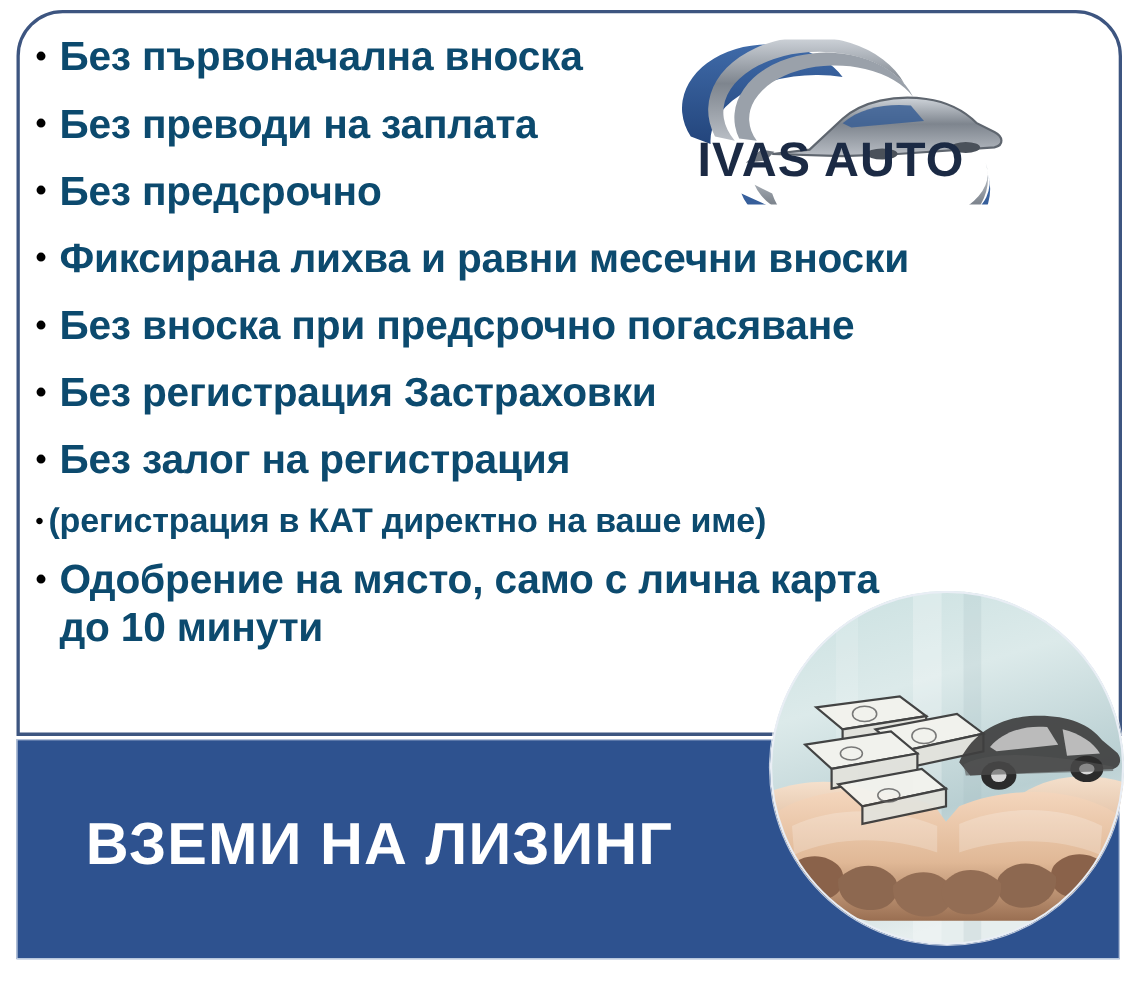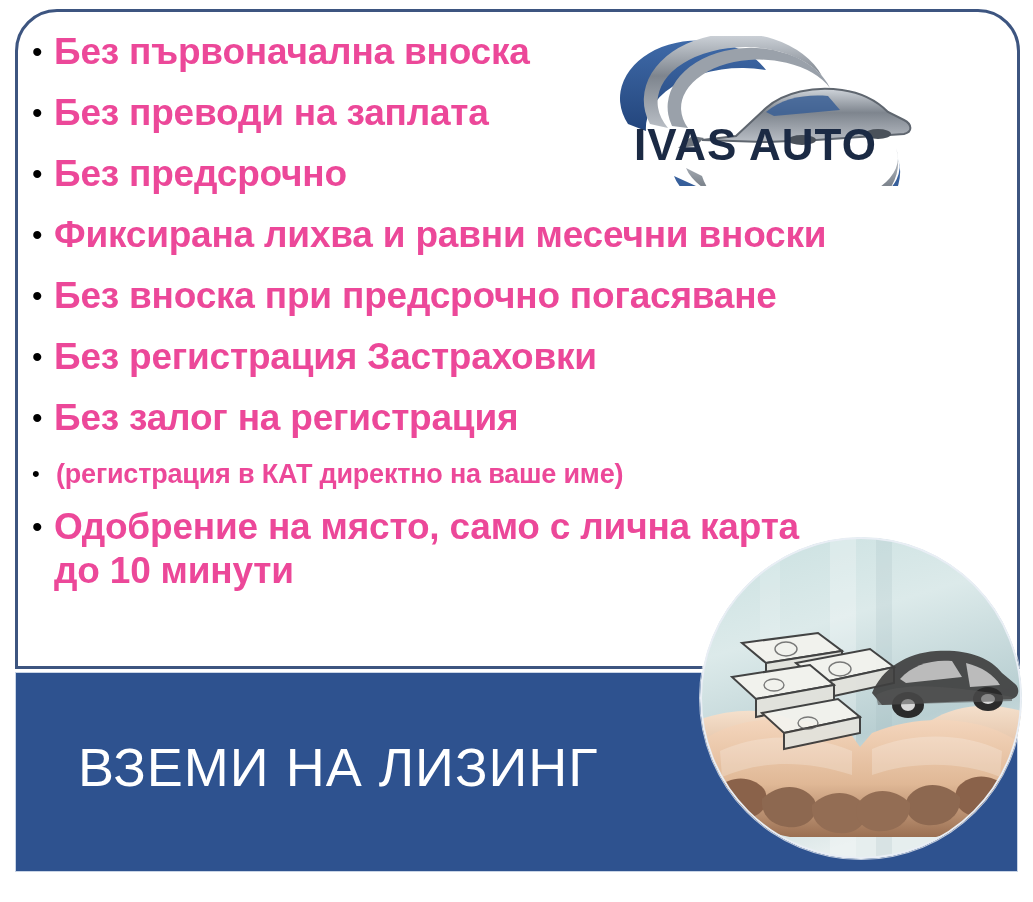--- a/index.html
+++ b/index.html
@@ -55,31 +55,30 @@
     text-align: left;
     margin-left: 10px;
   }
   .bullet.sm {
     font-size: 22px;
     line-height: 34px;
     width: 12px;
     flex: 0 0 12px;
   }
   .itxt {
-    color: #ec4899;
+    color: #0c4a6e;
     font-size: 37px;
     font-weight: bold;
     line-height: 44px;
     letter-spacing: -0.2px;
     white-space: pre-line;
   }
   .itxt.sm {
-    font-size: 27px;
+    font-size: 31px;
     line-height: 34px;
-    margin-left: 12px;
   }
 
   
   .logo {
     position: absolute;
     left: 616px;
     top: 36px;
     width: 320px;
     height: 150px;
     z-index: 5;
@@ -110,21 +109,21 @@
     background: #2e528f;
     border: 1px solid #c8d4e6;
     box-sizing: border-box;
     z-index: 3;
   }
   .banner-text {
     position: absolute;
     left: 78px;
     top: 736px;
     font-size: 54px;
-    font-weight: normal;
+    font-weight: bold;
     color: #ffffff;
     letter-spacing: 1px;
     z-index: 5;
     white-space: nowrap;
   }
 </style>
 </head>
 <body>
 
 <div class="page">

